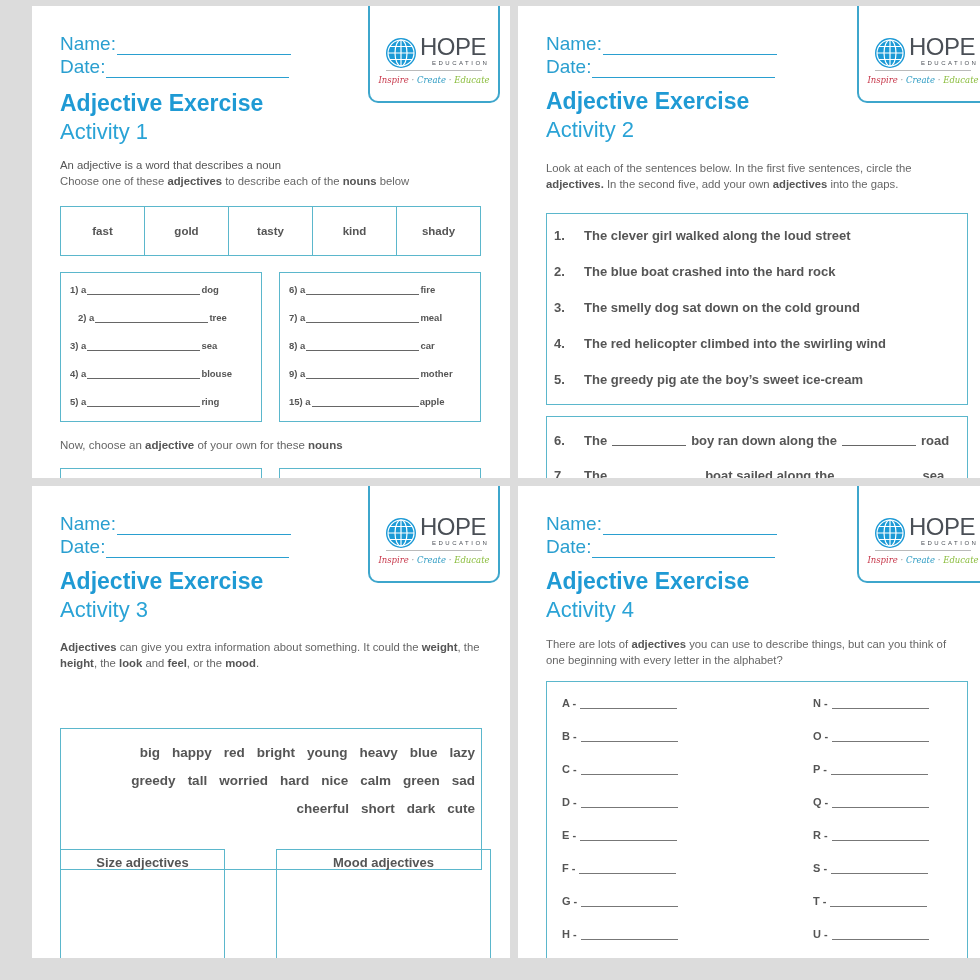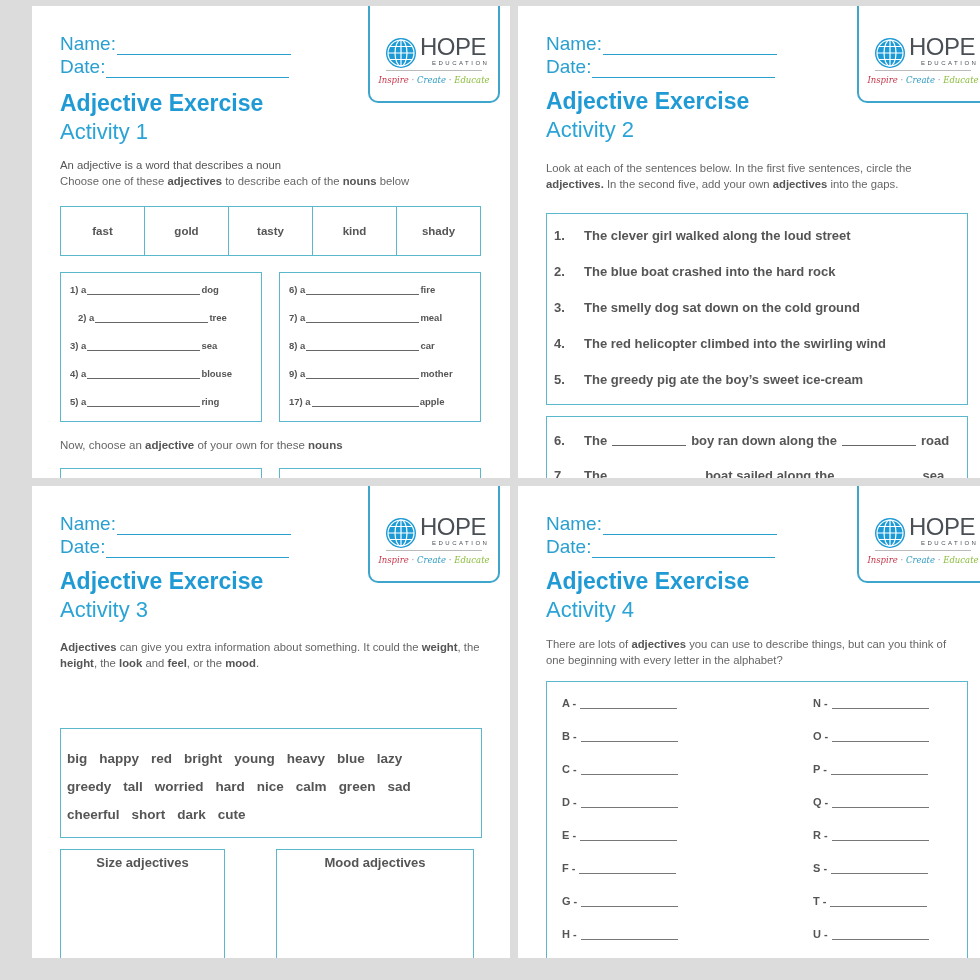--- a/index.html
+++ b/index.html
@@ -45,21 +45,21 @@
   .wordtable td { border: 1.5px solid #5bb7cc; text-align: center; font-weight: bold; font-size: 11.5px; color: #555; height: 24px; width: 20%; }
   .fill { position: absolute; font-size: 9.5px; color: #555; font-weight: bold; display: flex; align-items: flex-end; white-space: nowrap; }
   .fill .blank { display: inline-block; border-bottom: 1px solid #666; height: 10px; margin: 0 1px; }
 
   
   .sent { position: absolute; left: 36px; font-weight: bold; font-size: 13px; color: #555; display: flex; white-space: nowrap; }
   .sent .num { width: 30px; }
   .sent .blank2 { display: inline-block; width: 74px; border-bottom: 1px solid #666; height: 13px; margin: 0 5px; }
 
   
-  .wordcloud { position: absolute; left: 28px; top: 242px; width: 422px; height: 110px; border: 1.5px solid #5bb7cc; text-align: left; padding-top: 16px; }
+  .wordcloud { position: absolute; left: 28px; top: 242px; width: 422px; height: 142px; border: 1.5px solid #5bb7cc; text-align: right; padding-top: 10px; }
   .wordcloud .wrow { font-weight: bold; font-size: 13.5px; color: #555; line-height: 28px; }
   .wordcloud .w { margin: 0 6px; }
   .cat { position: absolute; top: 363px; height: 130px; border: 1.5px solid #5bb7cc; text-align: center; font-weight: bold; font-size: 13px; color: #555; padding-top: 5px; }
 
   
   .alpha { position: absolute; font-weight: bold; font-size: 11px; color: #555; display: flex; align-items: flex-end; }
   .alpha .blank3 { display: inline-block; width: 97px; border-bottom: 1px solid #777; height: 9px; margin-left: 4px; }
 </style>
 </head>
 <body>
@@ -156,21 +156,21 @@
       <span>8) a</span>
       <span class="blank" style="width:113px;"></span>
       <span>car</span>
     </div>
   <div class="fill" style="left:257px;top:362px;">
       <span>9) a</span>
       <span class="blank" style="width:113px;"></span>
       <span>mother</span>
     </div>
   <div class="fill" style="left:257px;top:390px;">
-      <span>17) a</span>
+      <span>15) a</span>
       <span class="blank" style="width:107px;"></span>
       <span>apple</span>
     </div>
 
   <div class="intro" style="top:432px;font-size:11.5px;"><span>Now, choose an </span><b>adjective</b><span> of your own for these </span><b>nouns</b></div>
 
   <div class="tbox" style="left:28px;top:462px;width:202px;height:30px;"></div>
   <div class="tbox" style="left:247px;top:462px;width:202px;height:30px;"></div>
 </div>
 
@@ -289,21 +289,21 @@
     </div>
     <div class="wrow">
       <span class="w">greedy</span><span class="w">tall</span><span class="w">worried</span><span class="w">hard</span><span class="w">nice</span><span class="w">calm</span><span class="w">green</span><span class="w">sad</span>
     </div>
     <div class="wrow">
       <span class="w">cheerful</span><span class="w">short</span><span class="w">dark</span><span class="w">cute</span>
     </div>
   </div>
 
   <div class="cat" style="left:28px;width:165px;">Size adjectives</div>
-  <div class="cat" style="left:244px;width:198px;">Mood adjectives</div>
+  <div class="cat" style="left:244px;width:215px;">Mood adjectives</div>
 </div>
 
 <div class="panel" id="p4">
   <div class="namefield">
     <div class="row name">
         <span>Name:</span>
         <span class="line"></span>
       </div>
     <div class="row date">
         <span>Date:</span>

